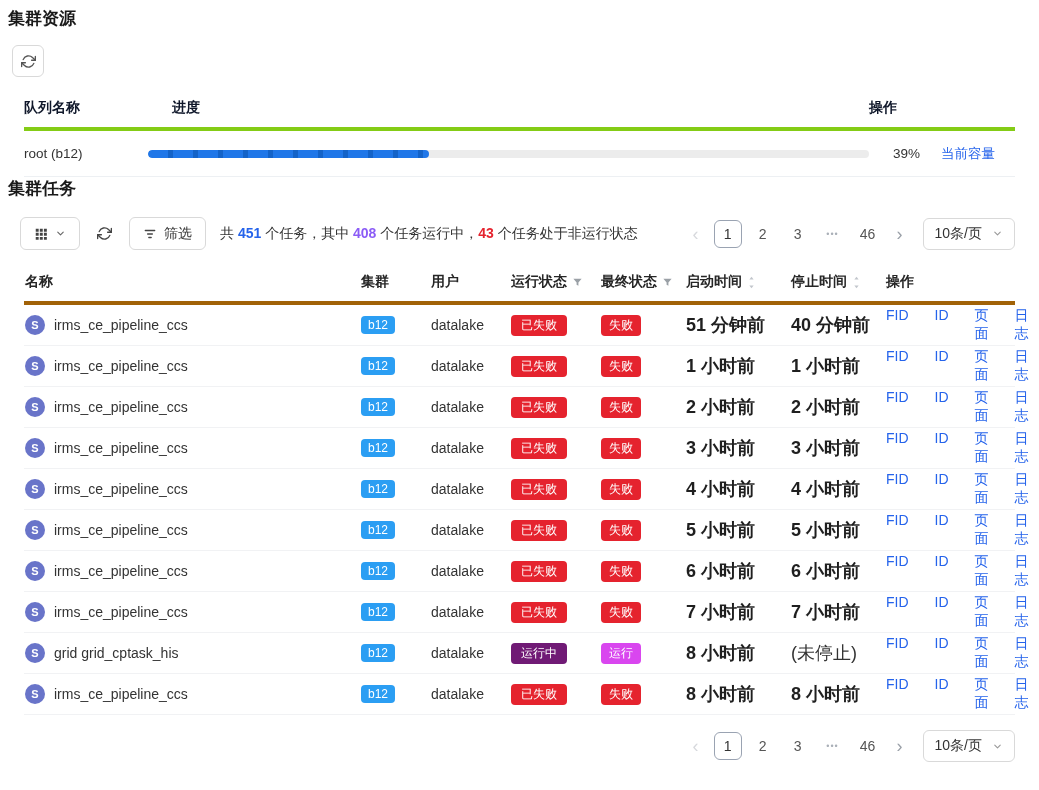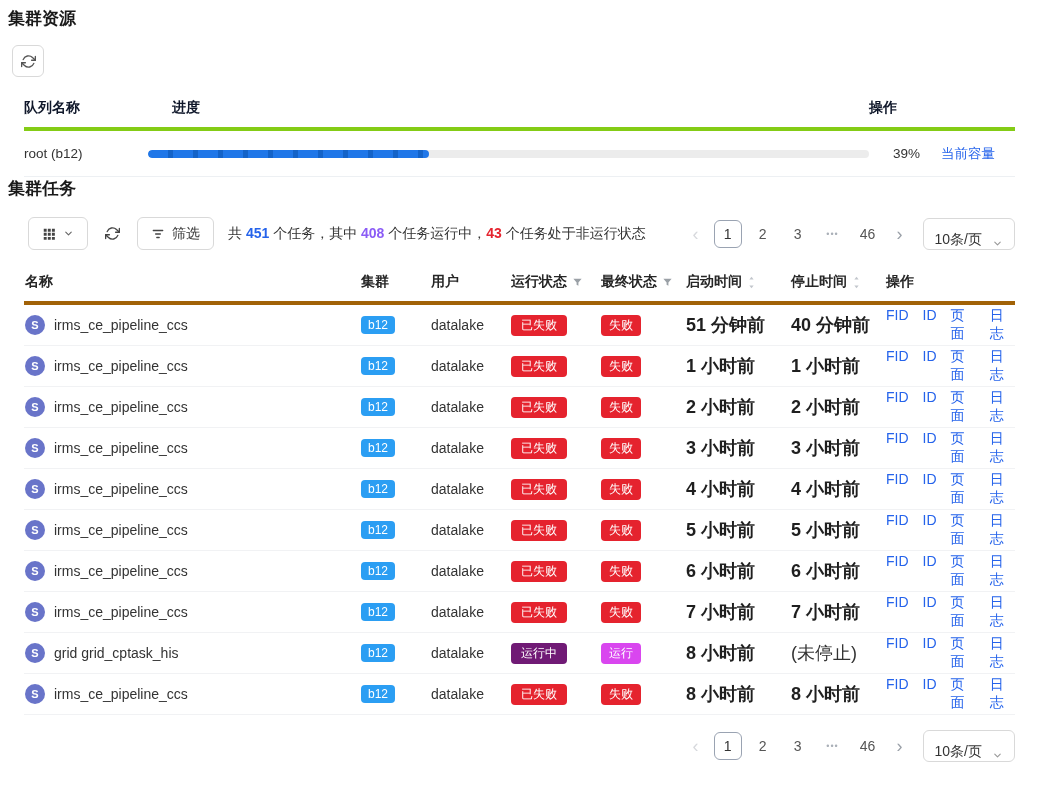--- a/index.html
+++ b/index.html
@@ -16,52 +16,52 @@
   .res-table{margin-left:16px}
   .res-head,.res-row{display:grid;grid-template-columns:124px 1fr 72px 74px;align-items:center}
   .res-head{height:42px;border-bottom:4px solid #84cc16;font-weight:600;color:#0f172a}
   .res-row{height:46px;border-bottom:1px solid #edf0f3;font-size:13.5px}
   .res-c3{padding-left:24px}
   .progress{height:8px;border-radius:4px;background:#ececec;overflow:hidden;margin-right:0}
   .progress i{display:block;height:100%;border-radius:4px;background:repeating-linear-gradient(90deg,#2077e8 0 20px,#1463c8 20px 25px)}
   a.lnk{color:#2563eb;text-decoration:none;cursor:pointer}
   
   .tasks-title{}
-  .toolbar{display:flex;align-items:center;gap:17px;margin:17px 0 13px 20px}
+  .toolbar{display:flex;align-items:center;gap:17px;margin:17px 0 13px 12px}
   .sum{color:#333;white-space:nowrap;margin-left:-3px}
   .sum b{font-weight:700}
   .n-total{color:#2563eb}
   .n-run{color:#8b5cf6}
   .n-stop{color:#e5232e}
   
   .pager{display:flex;align-items:center;gap:7px;margin-left:auto}
   .pg-arrow{width:22px;height:28px;display:inline-flex;align-items:center;justify-content:center;font-size:18px;color:#9aa0a8;cursor:pointer;line-height:1}
   .pg-arrow.disabled{color:#d7d9dd}
   .pg-item{min-width:28px;height:28px;border-radius:6px;display:inline-flex;align-items:center;justify-content:center;color:#555;cursor:pointer;padding:0 5px}
   .pg-item.active{border:1px solid #9aa3b2;color:#333}
   .pg-item.dots{color:#aab0b8;font-size:9px;letter-spacing:1px}
-  .pg-size{height:32px;border:1px solid #d9d9d9;border-radius:6px;display:inline-flex;align-items:flex-end;gap:10px;padding:0 11px;cursor:pointer;color:#333;margin-left:5px;white-space:nowrap}
+  .pg-size{height:32px;border:1px solid #d9d9d9;border-radius:6px;display:inline-flex;align-items:center;gap:10px;padding:0 11px;cursor:pointer;color:#333;margin-left:5px;white-space:nowrap}
   
   .task-table{margin-left:16px}
   .tt-head,.tt-row{display:grid;grid-template-columns:331px 70px 80px 90px 85px 105px 95px 1fr;align-items:center}
   .tt-head{height:42px;border-bottom:4px solid #a16207;font-weight:600;color:#262626}
   .tt-row{height:41px;border-bottom:1px solid #f1f2f4}
   .cell{padding-left:6px}
   .hcell{padding-left:6px;display:flex;align-items:center;gap:5px}
   .name-cell{display:flex;align-items:center;gap:9px;padding-left:1px}
   .avatar{width:20px;height:20px;min-width:20px;border-radius:50%;background:#6974c9;color:#fff;font-size:11px;font-weight:600;display:inline-flex;align-items:center;justify-content:center}
   .tag{background:#2b9ef3;color:#fff;font-size:12px;padding:2px 7px;border-radius:4px;display:inline-block}
   .pill{color:#fff;font-size:12px;padding:3px 10px;border-radius:4px;display:inline-block;line-height:1.25}
   .pill.final{padding:3px 8px}
   .pill.failed{background:#e5232e}
   .pill.run.running{background:#701a75}
   .pill.final.running{background:#d946ef}
   .time{font-weight:700;font-size:18px;color:#1f1f1f}
   .time.plain{font-weight:400;color:#333}
-  .acts{display:flex;gap:14px;padding-left:6px}
+  .acts{display:flex;gap:26px;padding-left:6px}
   .footer{display:flex;margin:15px 0 0 16px}
   svg{flex:none}
 </style>
 </head>
 <body>
 
 <div class="page">
 
   <h2 class="sec-title">集群资源</h2>
 

